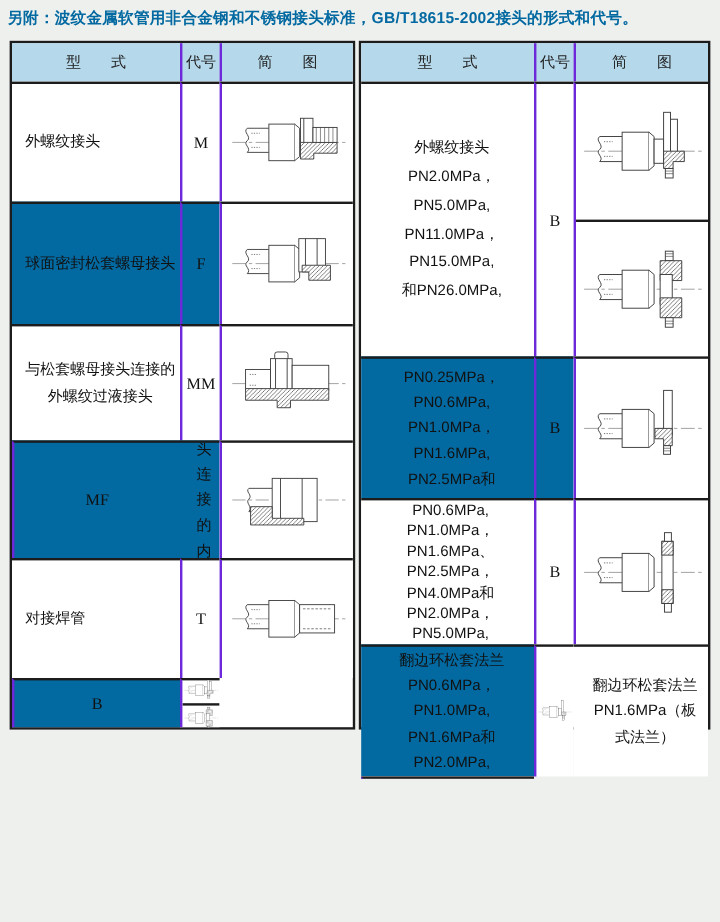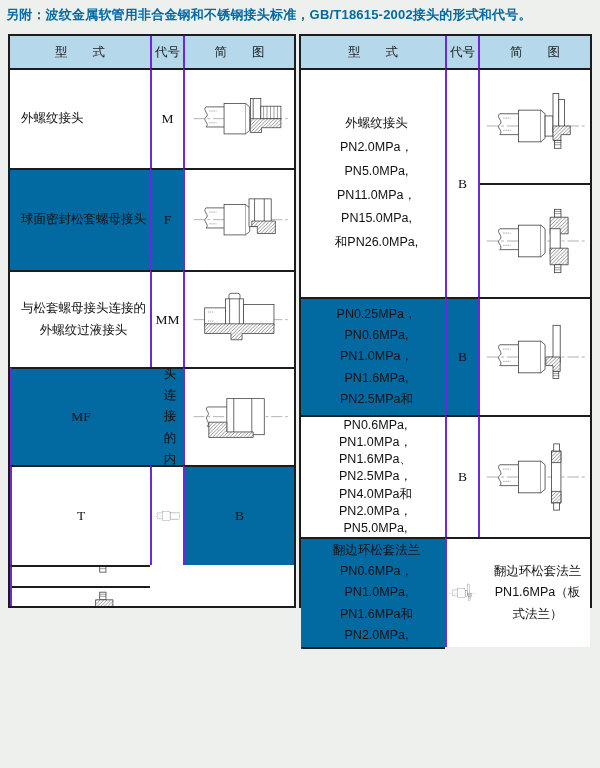--- a/index.html
+++ b/index.html
@@ -269,20 +269,23 @@
   <div class="cell c1 typecell hl">
       <div class="txt">与松套螺母接头连接的内
 螺纹过渡接头</div>
     </div>
   <div class="cell diagcell">
     <svg class="diag" viewBox="0 0 150 100">
         <use href="#fit-mf"></use>
       </svg>
   </div>
 
+  <div class="cell c1 typecell">
+      <div class="txt">对接焊管</div>
+    </div>
   <div class="cell codecell">T</div>
   <div class="cell diagcell">
     <svg class="diag" viewBox="0 0 150 100">
         <use href="#fit-t"></use>
       </svg>
   </div>
 
   <div class="cell codecell hl">B</div>
   <div class="cell diagcell pair">
     <div class="half">

